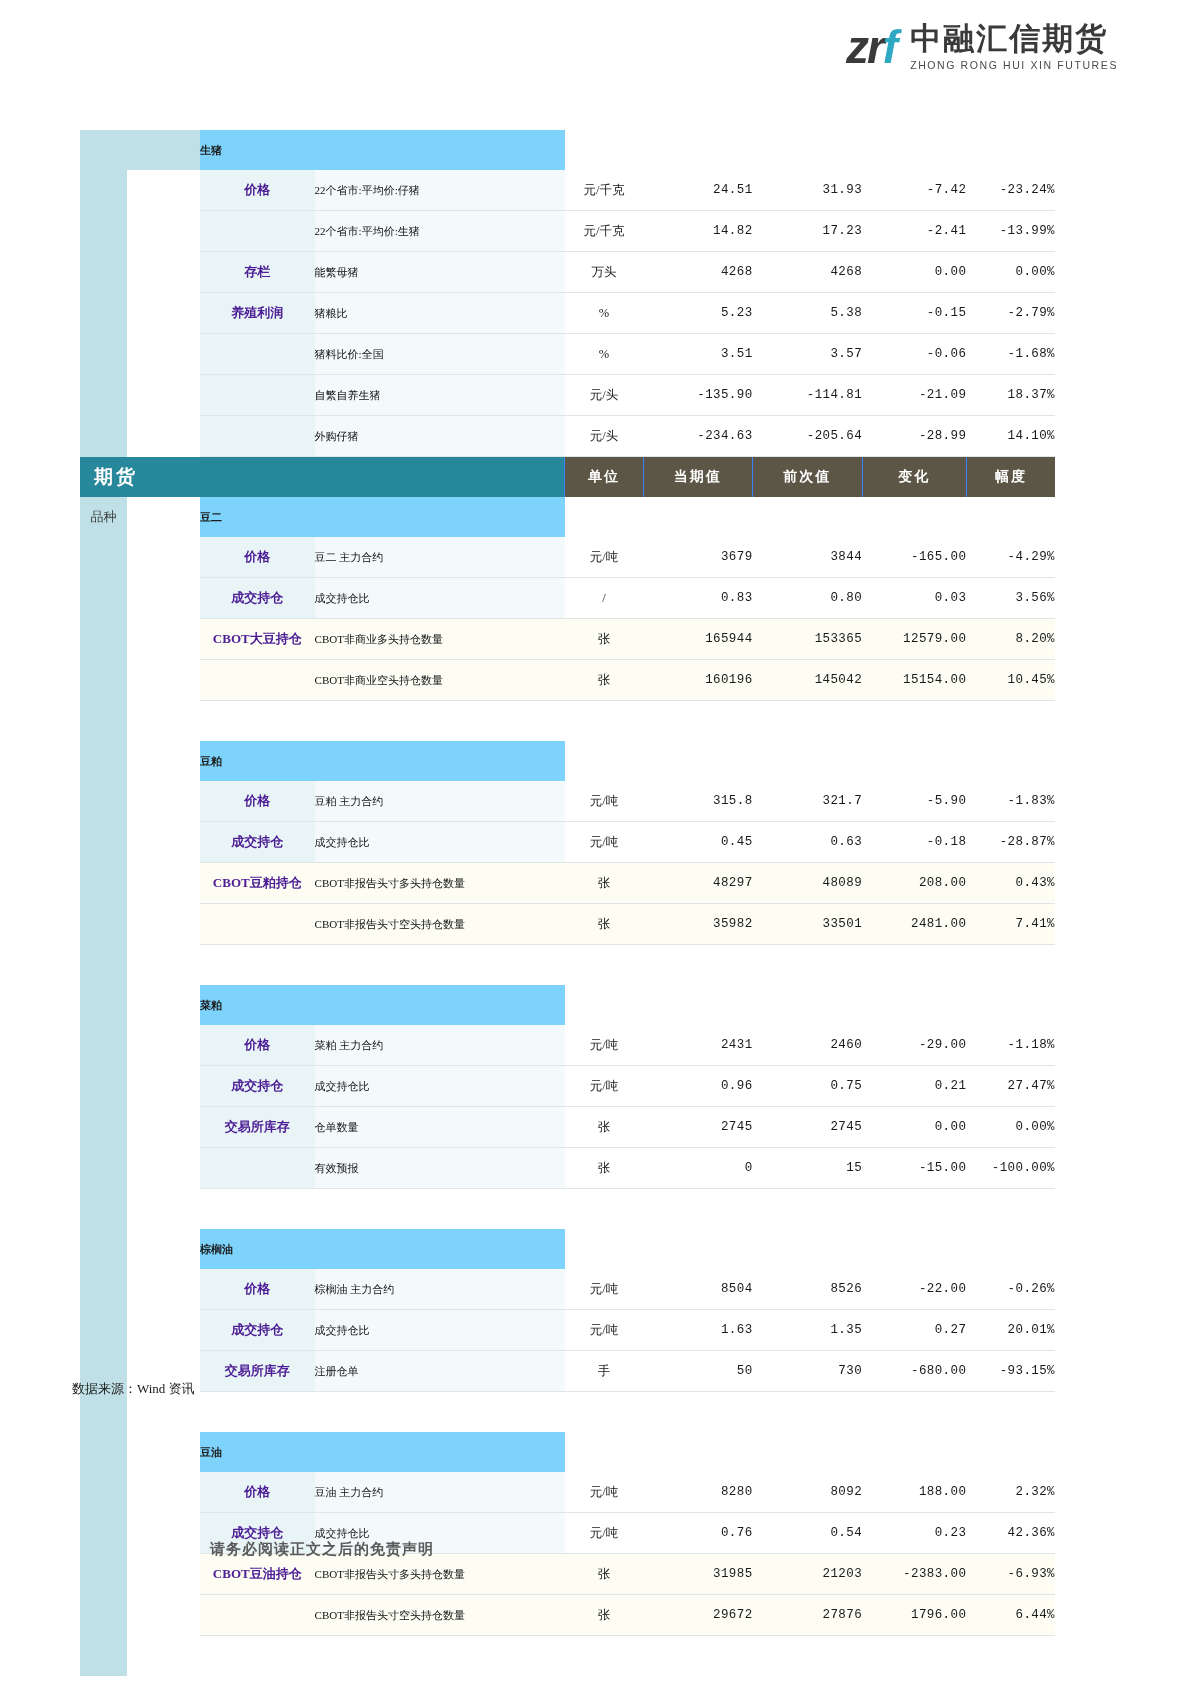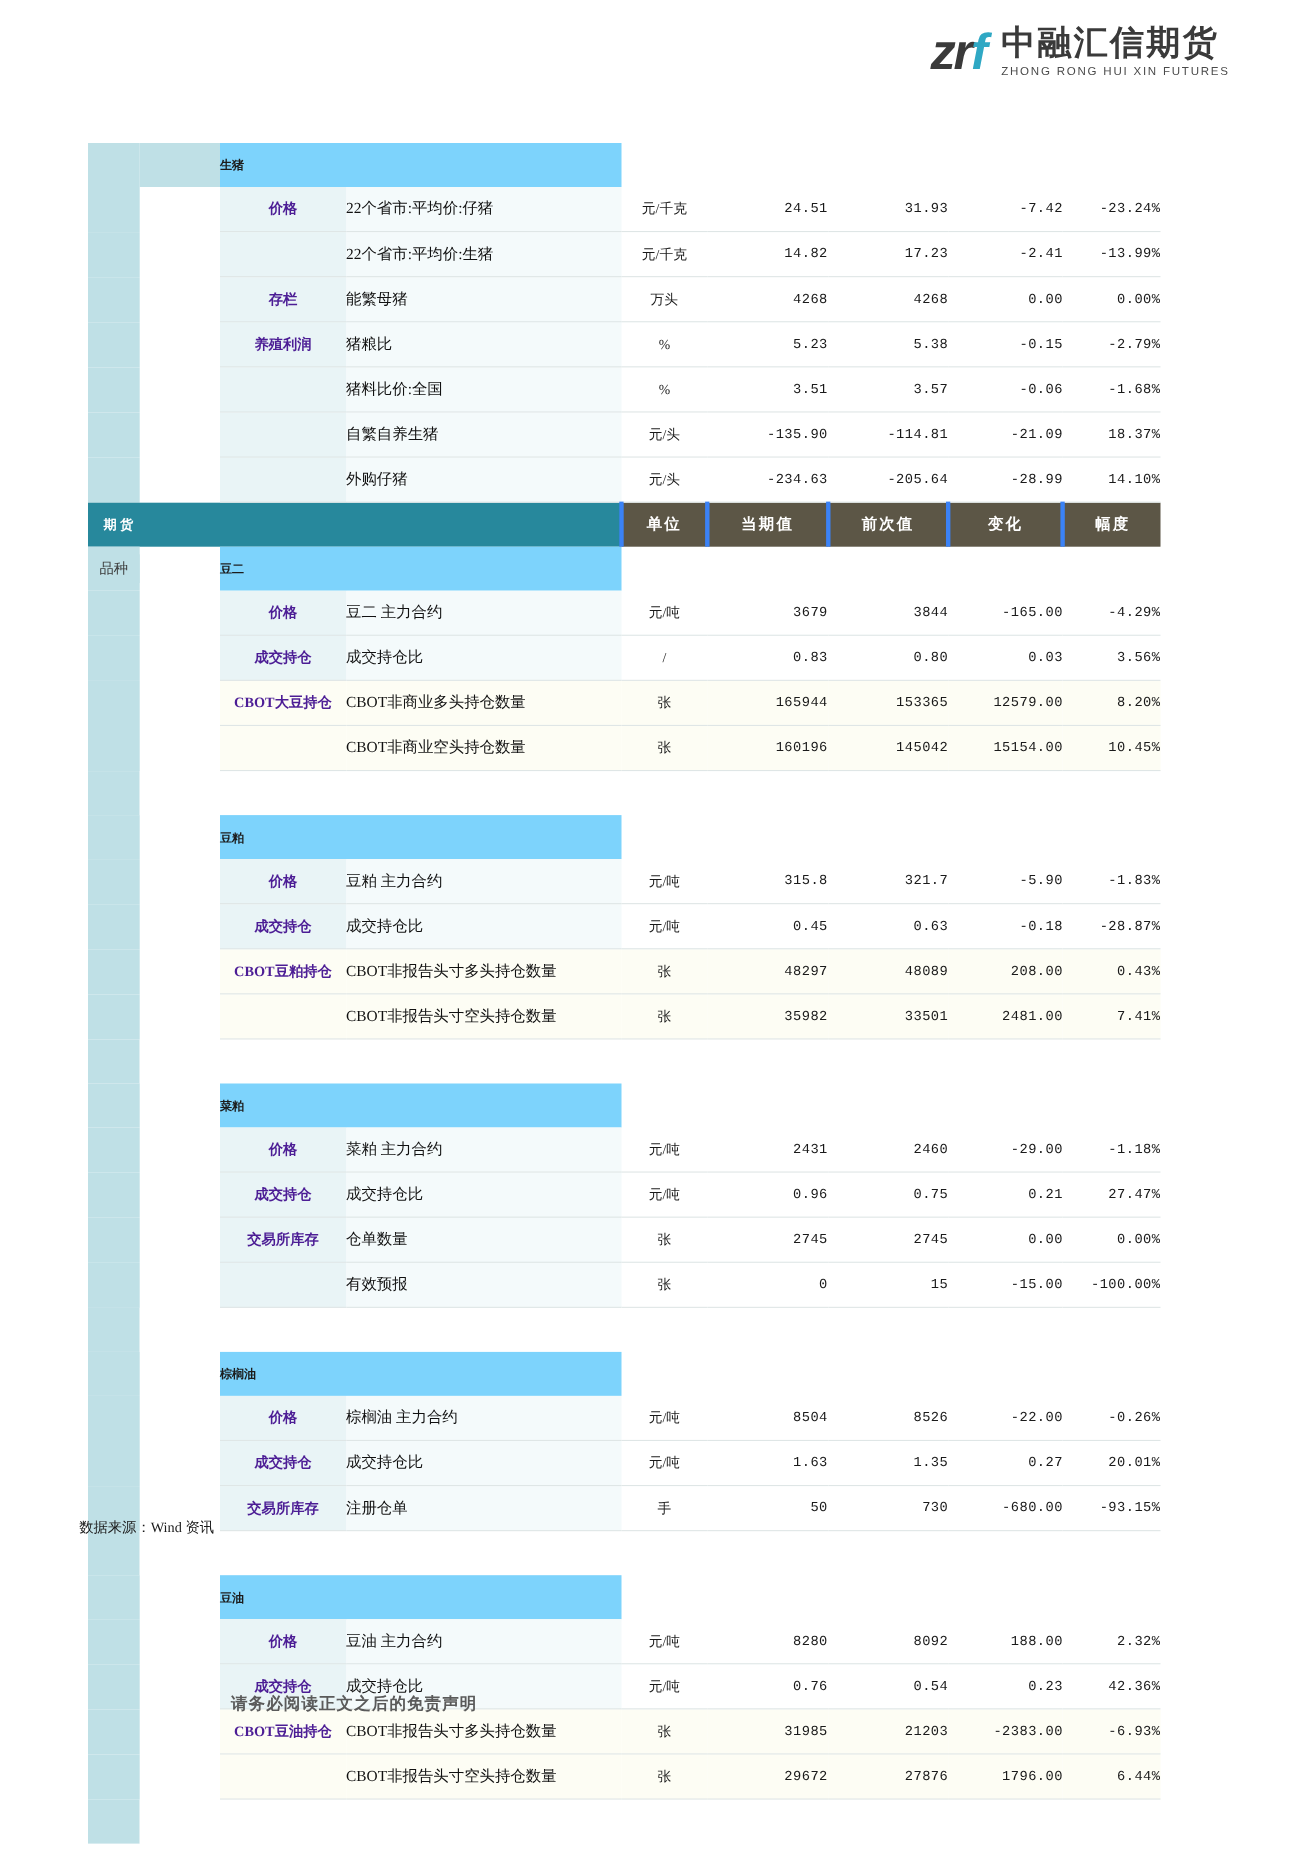--- a/index.html
+++ b/index.html
@@ -96,21 +96,21 @@
   .cat {
     background: #e9f4f6;
     font-weight: bold;
     font-size: 13px;
     text-align: center;
     color: #4c1d95;
   }
   .item {
     background: #f4fafb;
     padding-left: 12px;
-    font-size: 14px;
+    font-size: 11px;
     color: #111;
   }
   .num {
     text-align: right;
     padding-right: 16px;
     font-family: "Liberation Mono", "DejaVu Sans Mono", monospace;
     font-size: 12.5px;
     letter-spacing: 0.4px;
   }
   .unit {
@@ -119,29 +119,29 @@
   }
   td.bb { border-bottom: 1px solid #dfe6e6; }
   .thin td { height: 30px; }
 
   
   .banner td {
     height: 44px;
     background: #27889c;
     color: #ffffff;
     font-weight: bold;
-    font-size: 12px;
+    font-size: 19px;
   }
   .banner .btitle { padding-left: 14px; letter-spacing: 3px; }
   .banner .bhead {
     background: #5c5646;
     text-align: center;
     font-size: 14px;
     letter-spacing: 2px;
-    border-left: 4px solid #3b82f6;
+    border-left: 1px solid #3b82f6;
   }
   .pz {
     background: #bfe0e6;
     color: #3b3b3b;
     font-size: 13px;
     text-align: center;
     font-weight: normal;
   }
   .cbot-row td.item,
   .cbot-row td.cat { background: #fdfdf4; }

